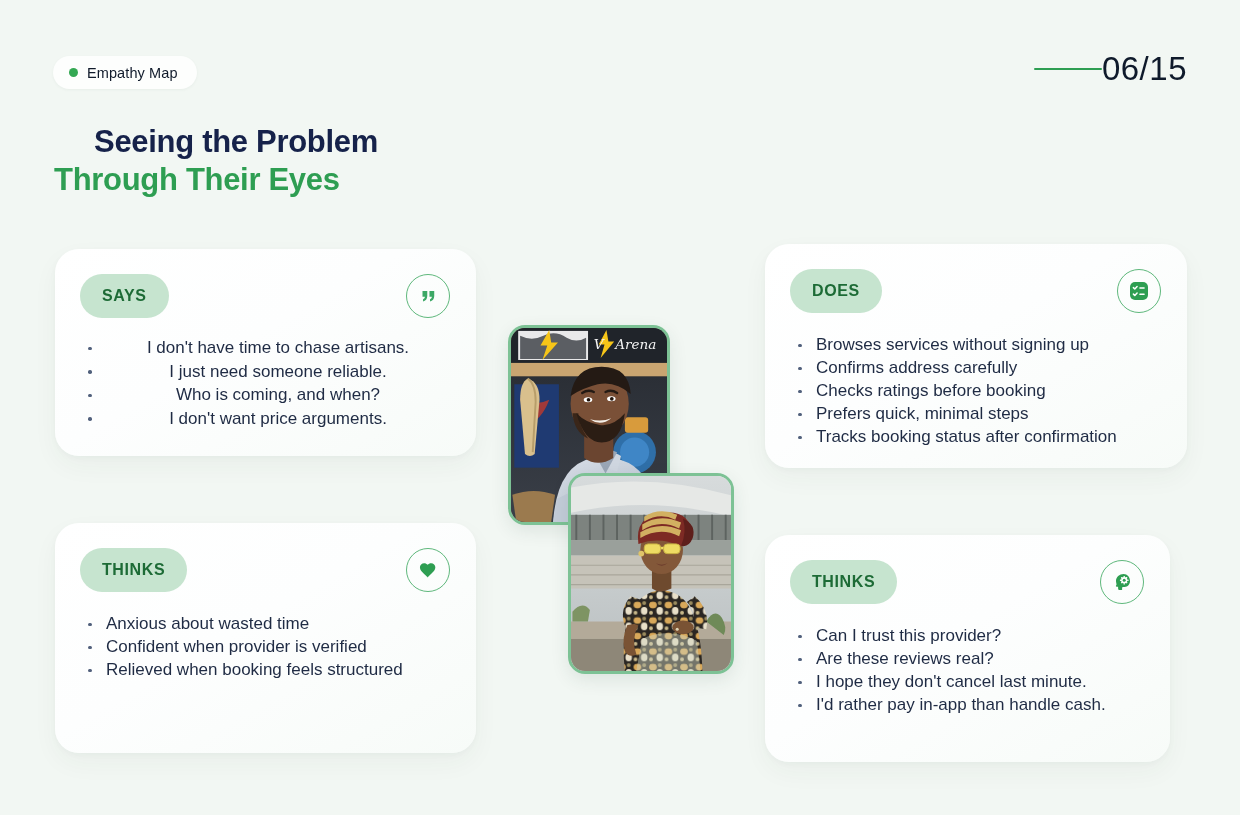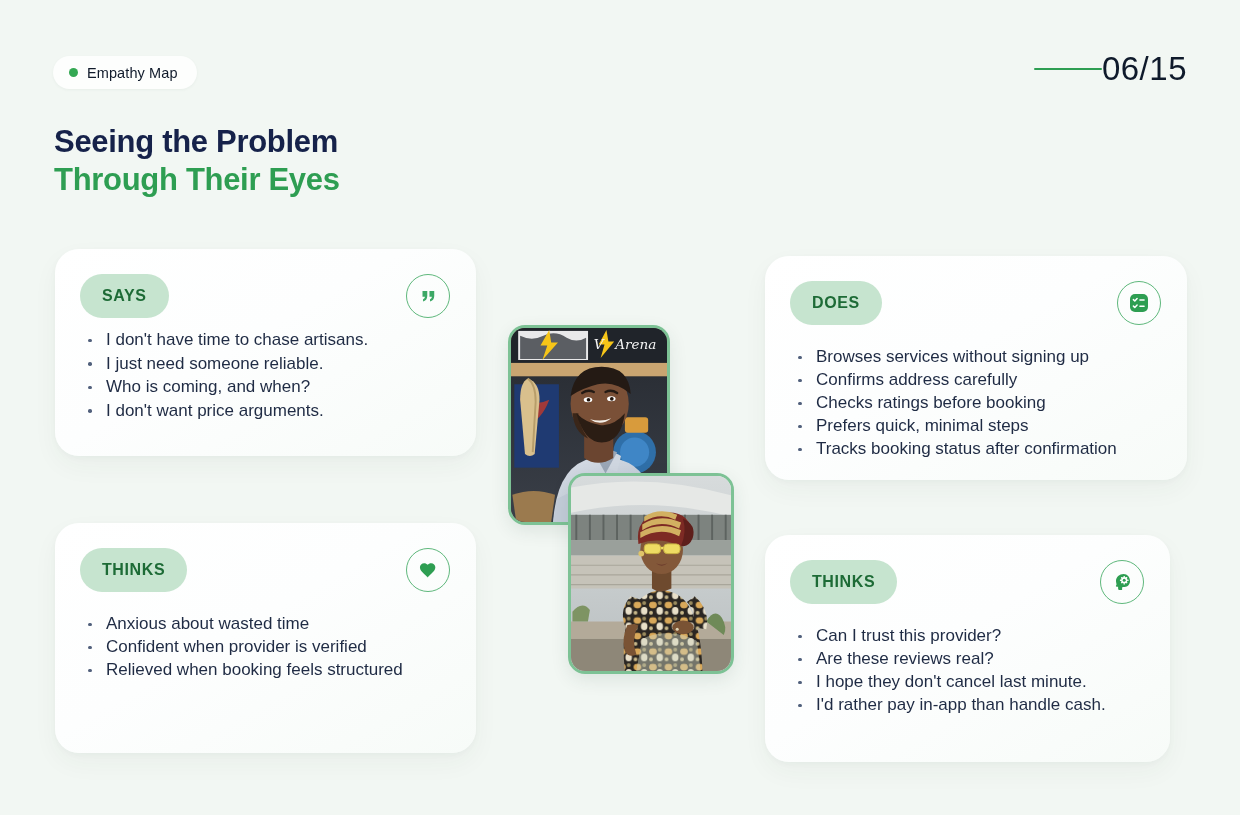--- a/index.html
+++ b/index.html
@@ -72,33 +72,33 @@
     position: absolute;
     left: 54px;
     top: 123px;
   }
   .title-line {
     font-size: 31px;
     font-weight: bold;
     line-height: 38px;
     letter-spacing: -0.3px;
   }
-  .title-line.dark  { color: #16224a; }
+  .title-line.dark  { color: #16224a; margin-left: 40px; }
   .title-line.green { color: #2e9e52; }
 
   
   .card {
     position: absolute;
     background: linear-gradient(150deg, #ffffff 0%, #fdfefe 45%, #f7fbf8 100%);
     border-radius: 24px;
     box-shadow: 0 10px 26px rgba(40,70,55,0.045),
                 0 2px 6px rgba(40,70,55,0.03);
   }
   .card-says   { left: 55px;  top: 249px; width: 421px; height: 207px; }
-  .card-does   { left: 765px; top: 256px; width: 422px; height: 224px; }
+  .card-does   { left: 765px; top: 244px; width: 422px; height: 224px; }
   .card-feels  { left: 55px;  top: 523px; width: 421px; height: 230px; }
   .card-thinks { left: 765px; top: 535px; width: 405px; height: 227px; }
 
   .card-head {
     position: relative;
     height: 46px;
     margin: 25px 26px 0 25px;
   }
 
   .badge {
@@ -144,21 +144,21 @@
   .bullets li::before {
     content: "";
     position: absolute;
     left: 5px;
     top: 10.5px;
     width: 3.5px;
     height: 3.5px;
     border-radius: 50%;
     background: #51607c;
   }
-  .card-says .bullets   { margin-top: 8px; }
+  .card-says .bullets   { margin-top: 16px; text-align: center; }
   .card-does .bullets li,
   .card-feels .bullets li,
   .card-thinks .bullets li { line-height: 23px; }
 
   
   .photo {
     position: absolute;
     border: 3px solid #7dc295;
     border-radius: 17px;
     overflow: hidden;

